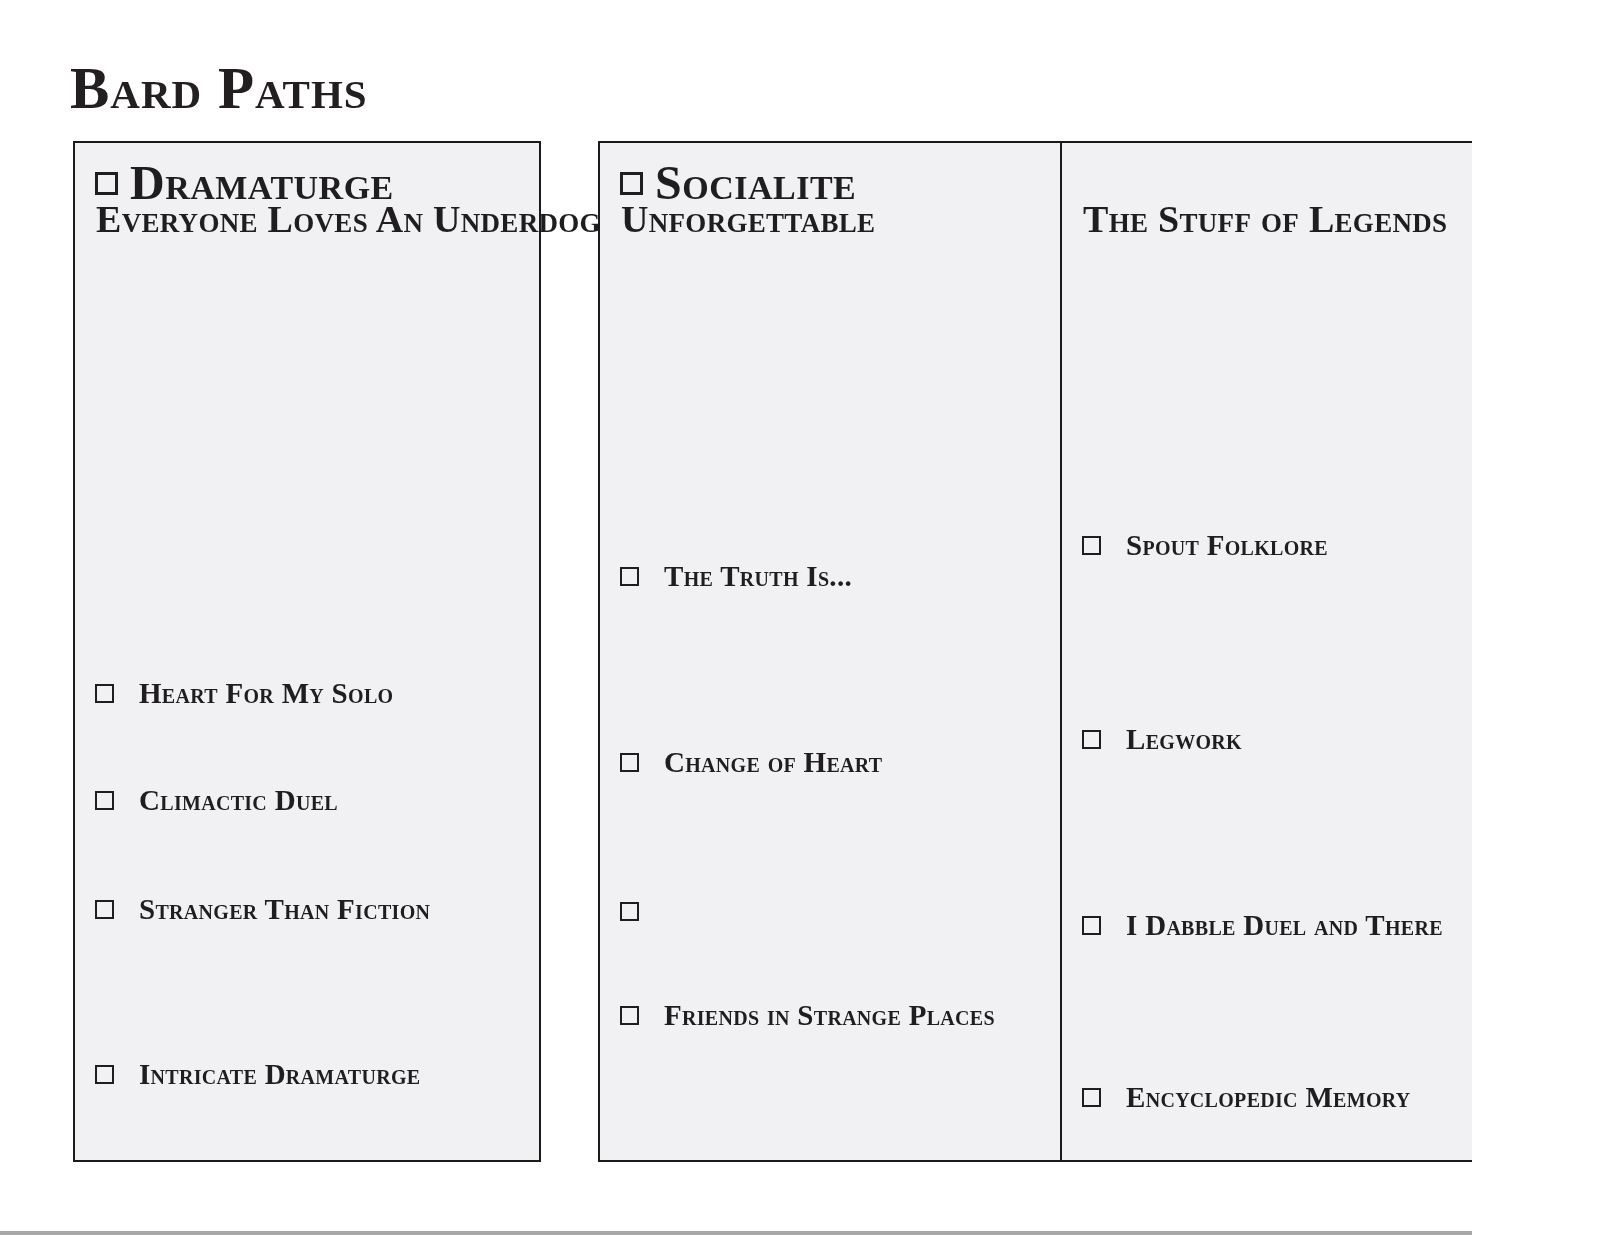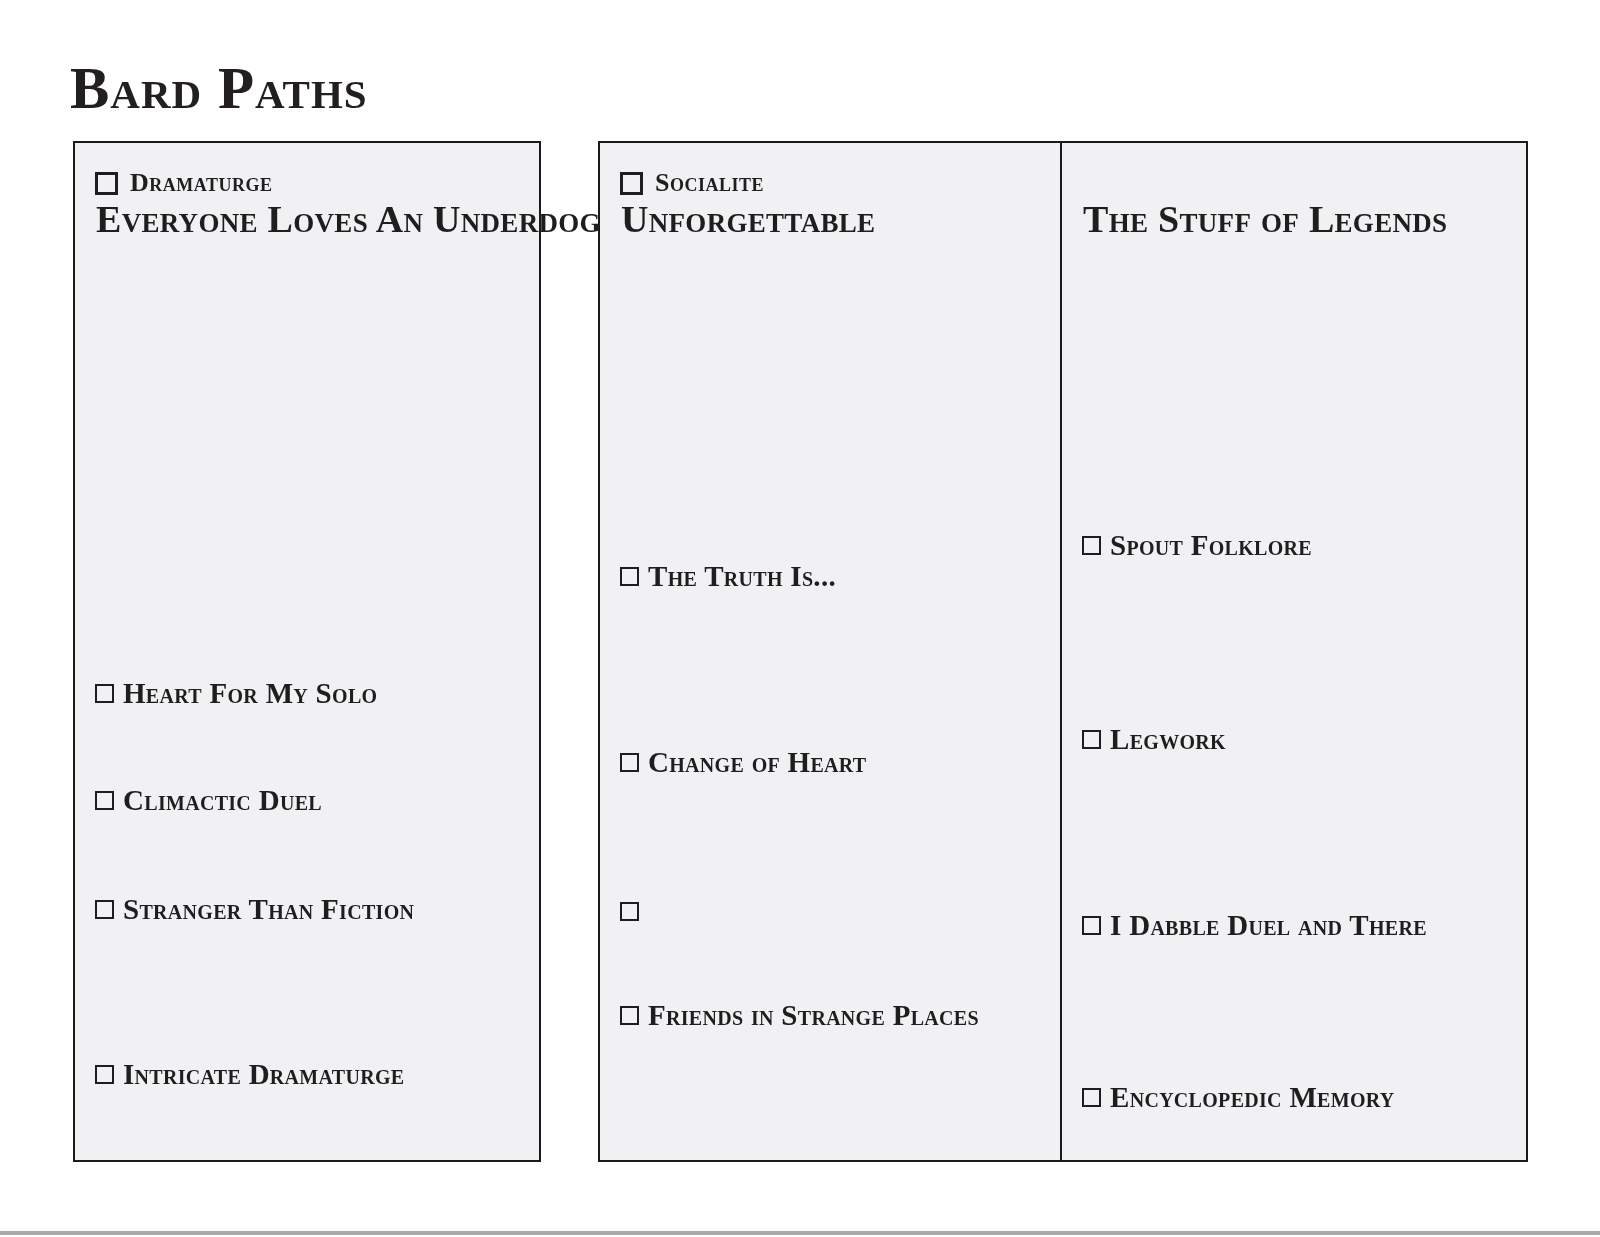--- a/index.html
+++ b/index.html
@@ -3,21 +3,21 @@
 <meta charset="utf-8">
 <style>
   html, body {
     margin: 0;
     padding: 0;
     background: #ffffff;
     font-family: "Liberation Serif", "DejaVu Serif", serif;
   }
   .page {
     position: relative;
-    width: 1600px;
+    width: 1472px;
     height: 1237px;
     background: #ffffff;
     color: #1f1d1e;
     overflow: hidden;
   }
   .page-title {
     position: absolute;
     left: 70px;
     top: 58px;
     margin: 0;
@@ -59,21 +59,21 @@
   .cb {
     box-sizing: border-box;
     background: transparent;
     border: 3px solid #1f1d1e;
     flex: none;
   }
   .cb-lg { width: 23px; height: 23px; }
   .cb-sm { width: 19px; height: 19px; border-width: 2px; }
 
   .path-title {
-    font-size: 26px;
+    font-size: 48px;
     line-height: 40px;
     font-weight: 700;
     font-variant: small-caps;
     letter-spacing: 0.5px;
     white-space: nowrap;
   }
   .path-subtitle {
     position: absolute;
     left: 21px;
     top: 60px;
@@ -82,21 +82,21 @@
     font-weight: 700;
     font-variant: small-caps;
     letter-spacing: 0.3px;
     white-space: nowrap;
   }
   .ability {
     position: absolute;
     left: 20px;
     display: flex;
     align-items: center;
-    gap: 9px;
+    gap: 25px;
     height: 32px;
   }
   .ability-label {
     font-size: 29px;
     line-height: 32px;
     font-weight: 700;
     font-variant: small-caps;
     letter-spacing: 0.3px;
     white-space: nowrap;
   }

